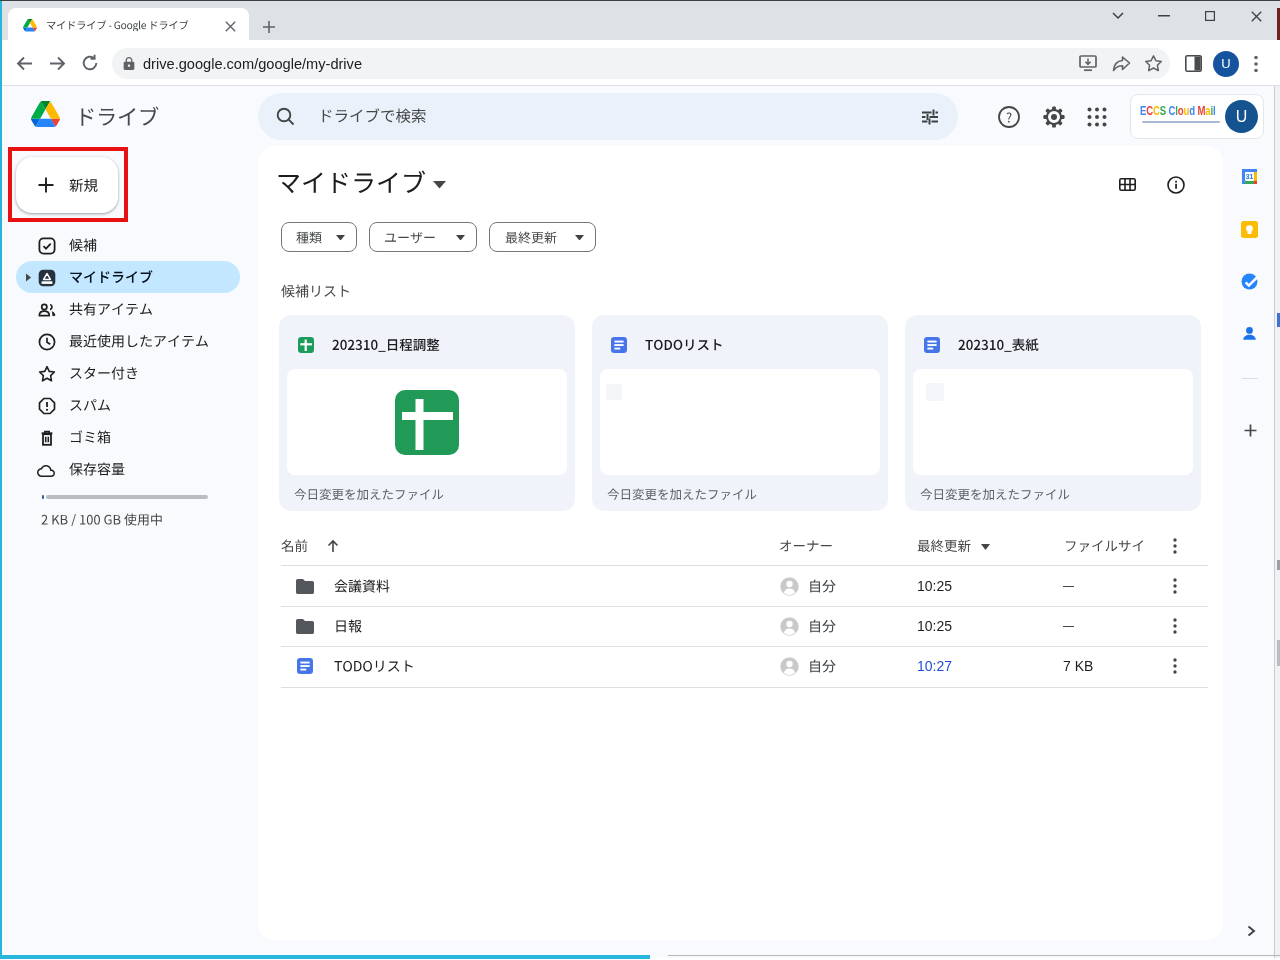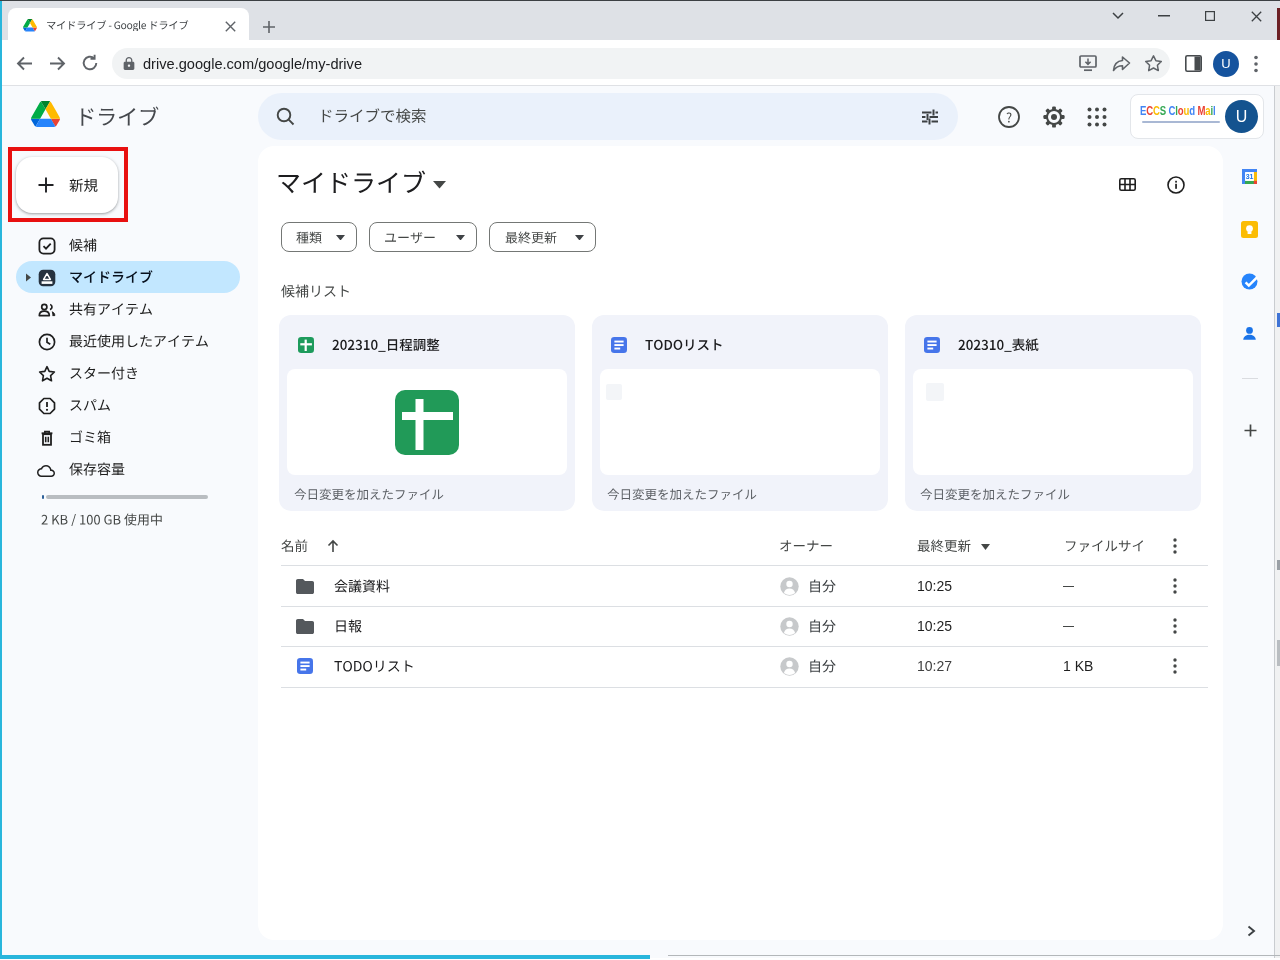--- a/index.html
+++ b/index.html
@@ -622,22 +622,22 @@
     <circle cx="9.5" cy="9.5" r="9.2" fill="#c7c9cb"></circle>
     <circle cx="9.5" cy="7" r="3.2" fill="#fff"></circle>
     <path d="M3.9 15.9 C4.6 12.8 6.8 11.5 9.5 11.5 C12.2 11.5 14.4 12.8 15.1 15.9 A 9.2 9.2 0 0 1 3.9 15.9 Z" fill="#fff"></path>
   </svg>
 <svg style="position:absolute;left:808.0px;top:659.00px;" width="28.0" height="14.8" viewBox="0 0 28.0 14.8">
     <g fill="#3c4043" transform="translate(0 12.32) scale(0.014000 -0.014000)">
       <path transform="translate(0 0)" d="M239 411H774V264H239ZM239 482V631H774V482ZM239 194H774V46H239ZM455 842C447 802 431 747 416 703H163V-81H239V-25H774V-76H853V703H492C509 741 526 787 542 830Z"></path>
       <path transform="translate(1000 0)" d="M324 820C262 665 151 527 23 442C41 428 74 399 88 383C213 478 331 628 404 797ZM673 822 601 793C676 644 803 482 914 392C928 413 956 442 977 458C867 535 738 687 673 822ZM187 462V389H392C370 219 314 59 76-19C93-35 115-65 125-85C382 8 446 190 473 389H732C720 135 705 35 679 9C669-1 657-4 637-4C613-4 552-3 486 3C500-18 509-50 511-72C574-76 636-77 670-74C704-71 727-64 747-38C782 0 796 115 811 426C812 436 812 462 812 462Z"></path>
     </g>
   </svg>
-<div style="position:absolute;left:917px;top:666px;transform:translateY(-50%);font:400 14px/1.0 'Liberation Sans',sans-serif;color:#404040;white-space:nowrap;">10:27</div>
-<div style="position:absolute;left:1063px;top:666px;transform:translateY(-50%);font:400 14px/1.0 'Liberation Sans',sans-serif;color:#1f1f1f;white-space:nowrap;">1 KB</div>
+<div style="position:absolute;left:917px;top:666px;transform:translateY(-50%);font:400 14px/1.0 'Liberation Sans',sans-serif;color:#1d4ed8;white-space:nowrap;">10:27</div>
+<div style="position:absolute;left:1063px;top:666px;transform:translateY(-50%);font:400 14px/1.0 'Liberation Sans',sans-serif;color:#1f1f1f;white-space:nowrap;">7 KB</div>
 <svg style="position:absolute;left:1172.5px;top:658px;" width="4" height="16" viewBox="0 0 4 16">
     <circle cx="2" cy="2" r="1.7" fill="#444746"></circle>
     <circle cx="2" cy="8" r="1.7" fill="#444746"></circle>
     <circle cx="2" cy="14" r="1.7" fill="#444746"></circle>
   </svg>
 <svg style="position:absolute;left:1241px;top:168px;" width="17" height="17" viewBox="0 0 17 17">
     <rect x="1" y="1" width="15" height="15" fill="#fff"></rect>
     <path d="M1 1 H16 V4.2 H1 Z" fill="#4285f4"></path>
     <path d="M1 1 V16 H4.2 V1 Z" fill="#4285f4"></path>
     <path d="M16 4 V13 H12.8 V4 Z" fill="#fbbc05"></path>

